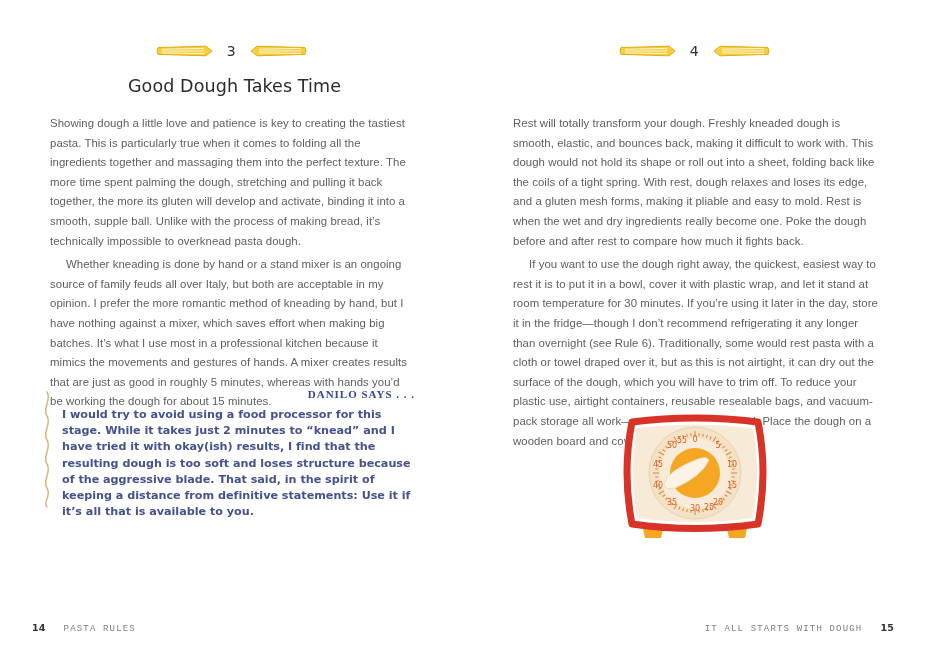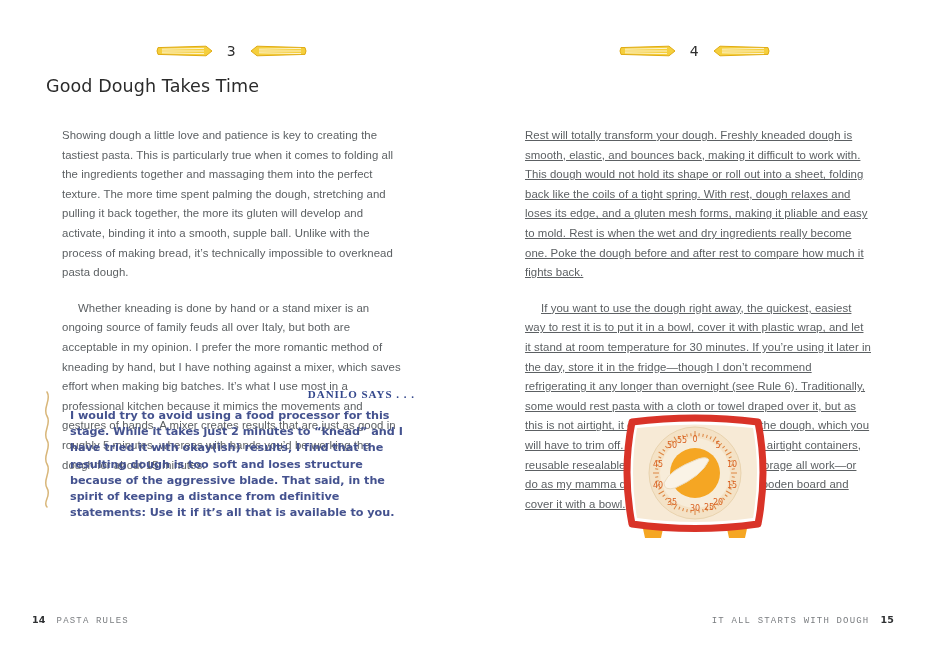--- a/index.html
+++ b/index.html
@@ -61,37 +61,38 @@
     position: absolute;
     top: 76px;
     left: 46px;
     right: 40px;
     margin: 0;
     font-size: 17.5px;
     font-weight: 500;
     letter-spacing: 0.1px;
     color: #2b2b2b;
     font-family: "DejaVu Sans", sans-serif;
+    text-align: center;
   }
 
   
   .body-copy {
     position: absolute;
     left: 46px;
     width: 372px;
     top: 110px;
     font-size: 11.4px;
     line-height: 19.6px;
     color: #5c6063;
     letter-spacing: 0.005em;
   }
-  .body-copy p { margin: 16px; }
+  .body-copy p { margin: 4px; }
   .body-copy p + p { text-indent: 16px; }
 
-  .page-right .body-copy { width: 378px; text-decoration: underline; }
+  .page-right .body-copy { width: 378px; }
 
   
   .callout {
     position: absolute;
     left: 40px;
     top: 388px;
     width: 375px;
     padding-left: 22px;
     box-sizing: border-box;
   }
@@ -105,21 +106,21 @@
   .callout-title {
     margin: 0 0 7px 0;
     font-size: 11px;
     font-weight: bold;
     letter-spacing: 0.09em;
     color: #33478c;
     font-family: Liberation Serif, serif;
     text-align: right;
   }
   .callout-body {
-    margin: 8px;
+    margin: 0;
     font-size: 11.2px;
     line-height: 16.2px;
     font-weight: bold;
     color: #44528f;
     font-family: "DejaVu Sans", sans-serif;
     letter-spacing: -0.002em;
   }
 
   
   .timer-wrap {
@@ -127,26 +128,26 @@
     left: 0;
     right: 0;
     top: 412px;
     display: flex;
     justify-content: center;
   }
 
   
   .footer {
     position: absolute;
-    bottom: 22px;
+    bottom: 14px;
     left: 32px;
     right: 32px;
     display: flex;
     align-items: baseline;
-    gap: 11px;
+    gap: 18px;
     font-size: 9px;
     color: #7a7d80;
     letter-spacing: 0.13em;
     font-family: "DejaVu Sans", sans-serif;
   }
   .footer.right { justify-content: flex-end; text-align: right; }
   .folio {
     font-weight: bold;
     font-size: 9.5px;
     color: #2f3133;

